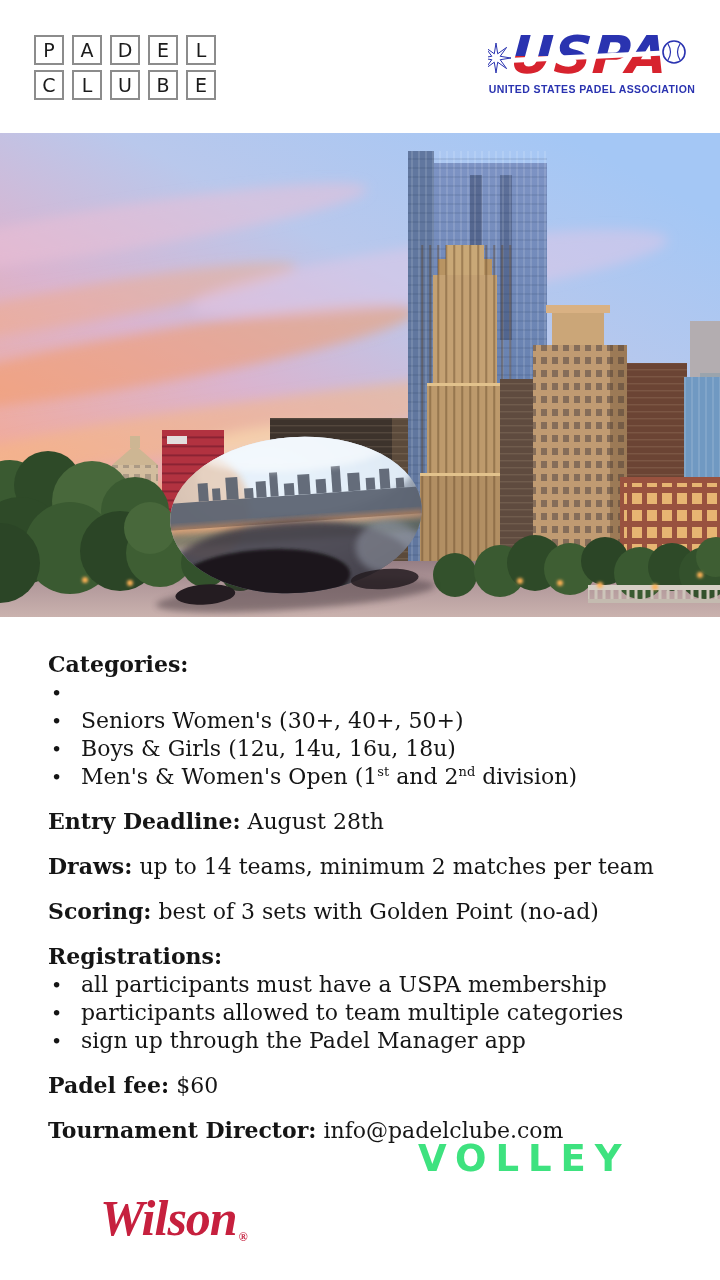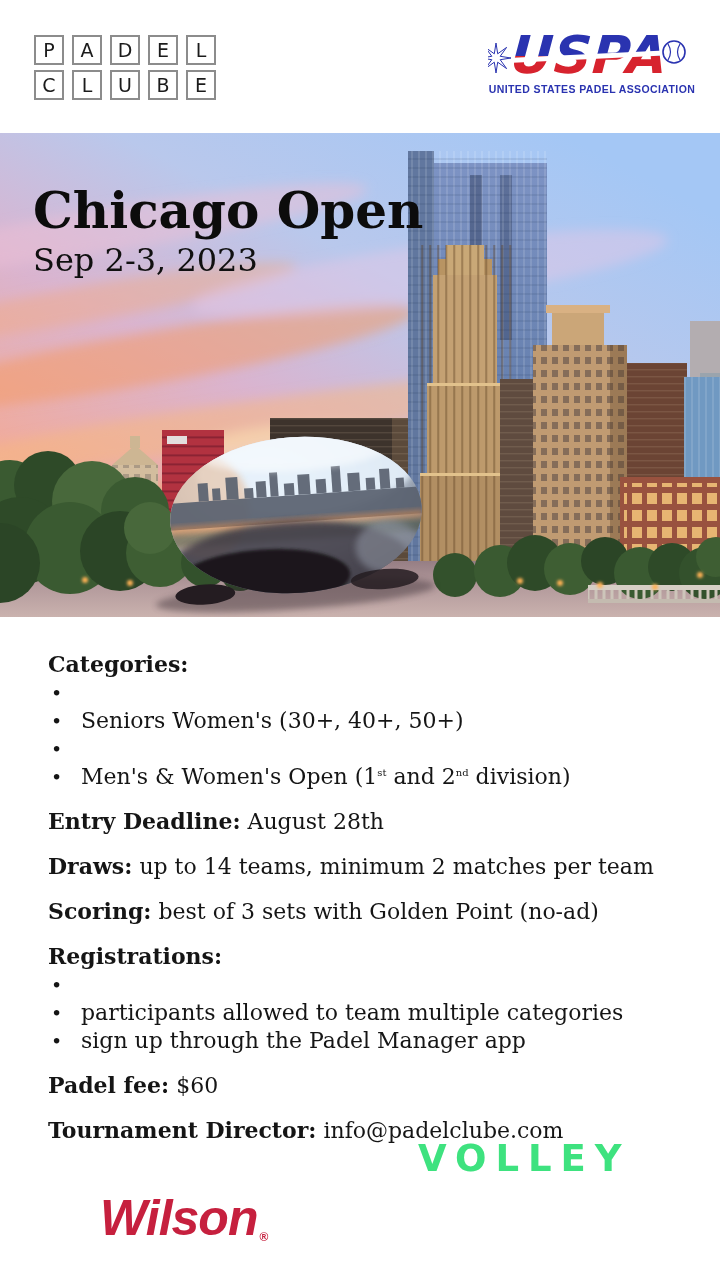--- a/index.html
+++ b/index.html
@@ -20,24 +20,24 @@
   .hero-title{margin:0;font-family:"DejaVu Serif",serif;font-weight:700;font-size:50px;line-height:56px;color:#0c0c0c;letter-spacing:0;}
   .hero-date{margin:2px 0 0 0;font-size:32px;line-height:38px;font-weight:400;color:#101010;}
 
   
   .info{position:absolute;left:48px;top:650px;width:636px;font-size:22px;line-height:28px;color:#151515;}
   .info b{font-weight:700;}
   .sect{margin-top:16px;}
   .sect:first-child{margin-top:0;}
   .brow{display:flex;}
   .bullet{flex:none;width:30px;padding-left:3px;font-size:19px;}
-  .sup{font-size:10px;vertical-align:super;line-height:0;}
+  .sup{font-size:13px;vertical-align:super;line-height:0;}
 
   
-  .wilson{position:absolute;left:100px;top:1188px;font-family:Liberation Sans, sans-serif;font-style:italic;font-weight:700;
+  .wilson{position:absolute;left:100px;top:1188px;font-family:Liberation Serif, serif;font-style:italic;font-weight:700;
     font-size:50px;line-height:60px;color:#c6203e;letter-spacing:-1px;}
   .wilson .reg{font-size:12px;font-style:normal;vertical-align:-6px;margin-left:2px;letter-spacing:0;}
   .volley{position:absolute;left:418px;top:1137px;font-family:"DejaVu Sans",sans-serif;font-weight:800;
     font-size:37px;line-height:44px;color:#3ee27f;letter-spacing:9px;}
 </style>
 </head>
 <body>
 
 <div class="page">
 
@@ -283,39 +283,36 @@
           <ellipse cx="285" cy="432" rx="122" ry="44" fill="#3f3a44" opacity="0.85" filter="url(#blur3)"></ellipse>
           <ellipse cx="258" cy="444" rx="88" ry="30" fill="#1d181d" filter="url(#blur15)"></ellipse>
           <ellipse cx="385" cy="420" rx="32" ry="26" fill="#8a8f9c" opacity="0.6" filter="url(#blur3)"></ellipse>
           <ellipse cx="300" cy="318" rx="96" ry="20" fill="#ffffff" opacity="0.5" filter="url(#blur3)"></ellipse>
         </g>
         <ellipse cx="200" cy="455" rx="30" ry="10" fill="#241c21"></ellipse>
         <ellipse cx="380" cy="452" rx="34" ry="10" fill="#241c21" opacity="0.85"></ellipse>
       </g>
     </svg>
 
-    <div class="hero-caption">
-      <h1 class="hero-title">Chicago Open</h1>
-      <div class="hero-date">Sep 2-3, 2023</div>
-    </div>
   </div>
 
   <div class="info">
 
     <div class="sect">
       <b>Categories:</b>
       <div class="brow">
         <span class="bullet">•</span>
       </div>
       <div class="brow">
         <span class="bullet">•</span>
         <span>Seniors Women's (30+, 40+, 50+)</span>
       </div>
       <div class="brow">
         <span class="bullet">•</span>
+        <span>Boys &amp; Girls (12u, 14u, 16u, 18u)</span>
       </div>
       <div class="brow">
         <span class="bullet">•</span>
         <span><span>Men's &amp; Women's Open (1</span><span class="sup">st</span><span> and 2</span><span class="sup">nd</span><span> division)</span></span>
       </div>
     </div>
 
     <div class="sect">
       <b>Entry Deadline:</b>
       <span>August 28th</span>
@@ -328,20 +325,21 @@
 
     <div class="sect">
       <b>Scoring:</b>
       <span>best of 3 sets with Golden Point (no-ad)</span>
     </div>
 
     <div class="sect">
       <b>Registrations:</b>
       <div class="brow">
         <span class="bullet">•</span>
+        <span>all participants must have a USPA membership</span>
       </div>
       <div class="brow">
         <span class="bullet">•</span>
         <span>participants allowed to team multiple categories</span>
       </div>
       <div class="brow">
         <span class="bullet">•</span>
         <span>sign up through the Padel Manager app</span>
       </div>
     </div>

